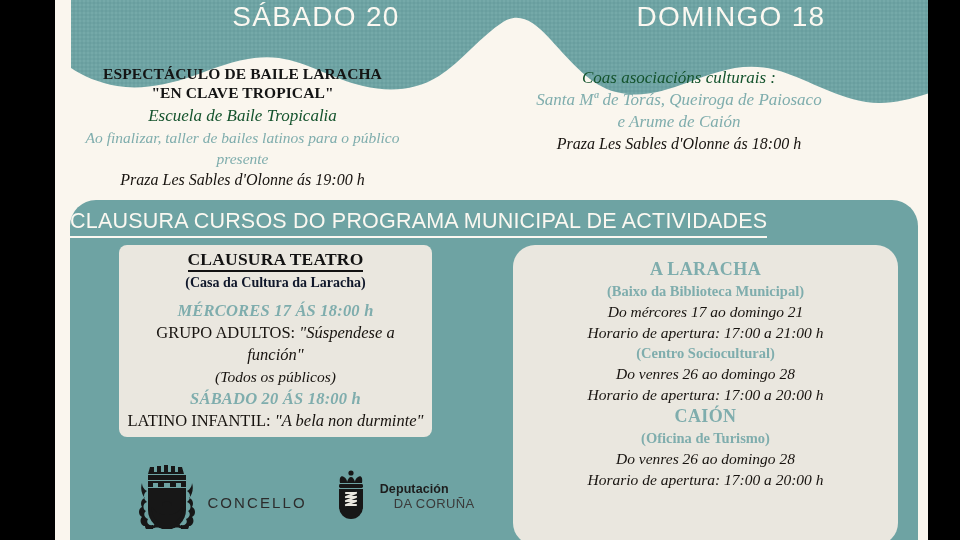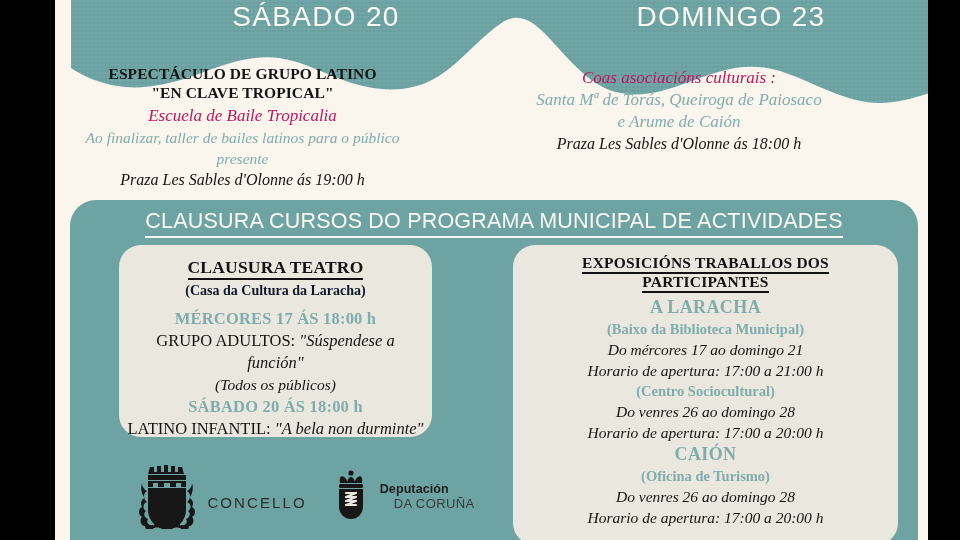--- a/index.html
+++ b/index.html
@@ -48,21 +48,21 @@
   .ev-title {
     font-family: "Liberation Serif", serif;
     font-weight: bold;
     color: #141414;
     font-size: 15.5px;
     line-height: 19px;
     letter-spacing: 0.1px;
   }
   #evcol-right .ev-title { font-size: 15px; }
   .ev-sub {
-    font-style: italic; color: #be185d;
+    font-style: italic; color: #14532d;
     font-size: 17px; line-height: 23px; margin-top: 2px;
   }
   .ev-accent {
     font-style: italic; color: #7fadad;
     font-size: 15.5px; line-height: 21px;
   }
   #ev-right-assoc { font-size: 17px; line-height: 22px; }
   .ev-place {
     font-style: italic; color: #17130f;
     font-size: 16px; line-height: 22px;
@@ -70,41 +70,41 @@
 
   
   #teal-panel {
     position: absolute; left: 15px; top: 200px;
     width: 848px; height: 345px;
     background: #6ea3a3;
     border-radius: 26px 26px 0 0;
   }
   #banner-title {
     position: absolute; left: 0; top: 9px; width: 848px;
-    text-align: center;
+    text-align: left;
     color: #fbf8f1;
     font-family: "Liberation Sans", sans-serif;
     font-size: 21.5px;
     letter-spacing: 0.2px;
     white-space: nowrap;
   }
   #banner-title span {
     border-bottom: 2px solid #fbf8f1;
     padding-bottom: 3px;
   }
 
   .card {
     position: absolute;
     background: #eae7df;
   }
   #card-left {
     left: 49px; top: 45px;
     width: 313px; height: 192px;
-    border-radius: 22px;
-    padding: 12px 8px 0 8px;
+    border-radius: 8px;
+    padding: 4px 8px 0 8px;
     text-align: center;
   }
   #card-right {
     left: 443px; top: 45px;
     width: 385px; height: 300px;
     border-radius: 22px 22px 22px 22px;
     padding: 8px 8px 0 8px;
     text-align: center;
   }
 
@@ -120,20 +120,21 @@
     font-family: "Liberation Serif", serif;
     font-weight: bold; color: #0f172a;
     font-size: 14px; line-height: 19px; margin-top: 3px;
   }
 
   .accent-line {
     font-family: "Liberation Serif", serif;
     font-weight: bold; color: #7fadad;
     font-size: 16.5px; line-height: 23px;
     letter-spacing: 0.2px;
+    font-style: italic;
   }
   .accent-big {
     font-family: "Liberation Serif", serif;
     font-weight: bold; color: #7fadad;
     font-size: 18px; line-height: 23px;
     letter-spacing: 0.4px;
   }
   .accent-sub {
     font-family: "Liberation Serif", serif;
     font-weight: bold; color: #7fadad;
@@ -189,27 +190,27 @@
         </pattern>
       </defs>
       <path d="M0,0 H873 V88 C845,98 820,106 795,102 C760,96 735,78 705,70
                C672,61 645,72 618,82 C592,92 568,98 545,92
                C520,86 500,62 480,40 C462,20 448,12 432,22
                C410,36 390,62 368,76 C344,91 318,92 292,86
                C262,79 236,62 208,58 C178,54 150,66 122,76
                C96,85 70,90 46,86 C28,83 12,76 0,68 Z" fill="url(#grain)"></path>
     </svg>
     <div class="day-label" id="day-sabado">SÁBADO 20</div>
-    <div class="day-label" id="day-domingo">DOMINGO 23</div>
+    <div class="day-label" id="day-domingo">DOMINGO 18</div>
   </div>
 
   <div class="events">
 
     <div class="evcol" id="evcol-left">
-      <div class="ev-title">ESPECTÁCULO DE GRUPO LATINO</div>
+      <div class="ev-title">ESPECTÁCULO DE BAILE LARACHA</div>
       <div class="ev-title">"EN CLAVE TROPICAL"</div>
       <div class="ev-sub">Escuela de Baile Tropicalia</div>
       <div class="ev-accent">Ao finalizar, taller de bailes latinos para o público presente</div>
       <div class="ev-place">Praza Les Sables d'Olonne ás 19:00 h</div>
     </div>
 
     <div class="evcol" id="evcol-right">
       <div class="ev-sub">Coas asociacións culturais :</div>
       <div class="ev-accent" id="ev-right-assoc">Santa Mª de Torás, Queiroga de Paiosaco</div>
       <div class="ev-accent" id="ev-right-assoc2" style="font-size:17px;line-height:22px;">e Arume de Caión</div>
@@ -234,23 +235,20 @@
 
       <div class="accent-line">MÉRCORES 17  ÁS 18:00 h</div>
       <div class="plain-line"><span>GRUPO ADULTOS:</span> <i>"Súspendese a función"</i></div>
       <div class="ital-line">(Todos os públicos)</div>
 
       <div class="accent-line">SÁBADO 20  ÁS 18:00 h</div>
       <div class="plain-line"><span>LATINO INFANTIL:</span> <i>"A bela non durminte"</i></div>
     </div>
 
     <div class="card" id="card-right">
-      <div class="card-head">
-        <span>EXPOSICIÓNS TRABALLOS DOS PARTICIPANTES</span>
-      </div>
 
       <div style="height:5px"></div>
 
       <div class="accent-big">A LARACHA</div>
       <div class="accent-sub">(Baixo da Biblioteca Municipal)</div>
       <div class="ital-line">Do mércores 17 ao domingo 21</div>
       <div class="ital-line">Horario de apertura: 17:00 a 21:00 h</div>
 
       <div class="accent-sub">(Centro Sociocultural)</div>
       <div class="ital-line">Do venres 26 ao domingo 28</div>

